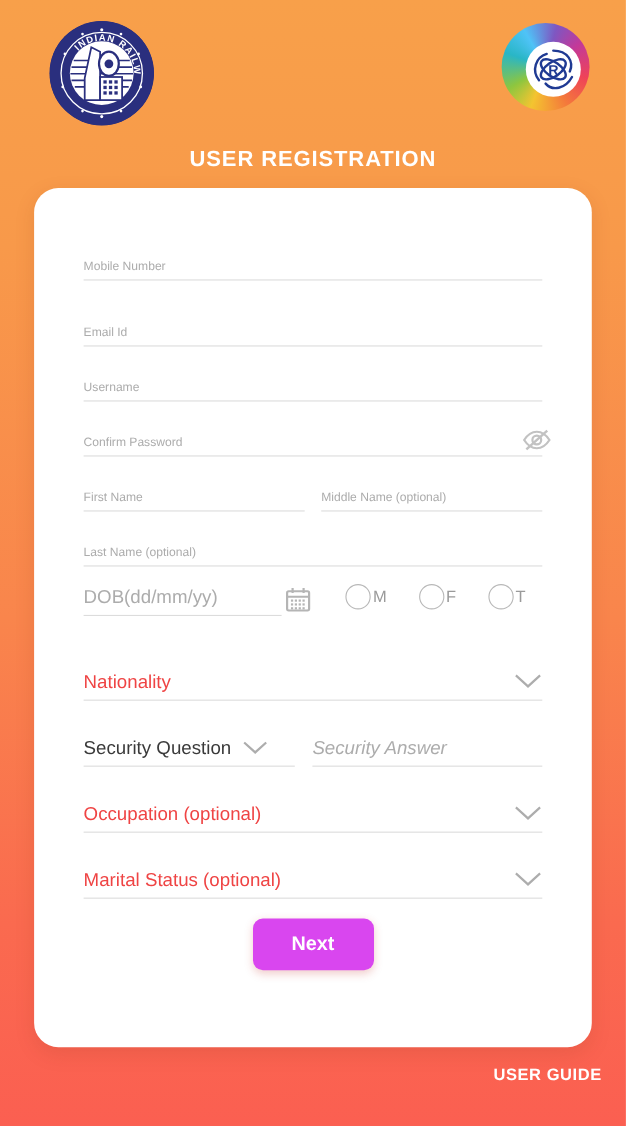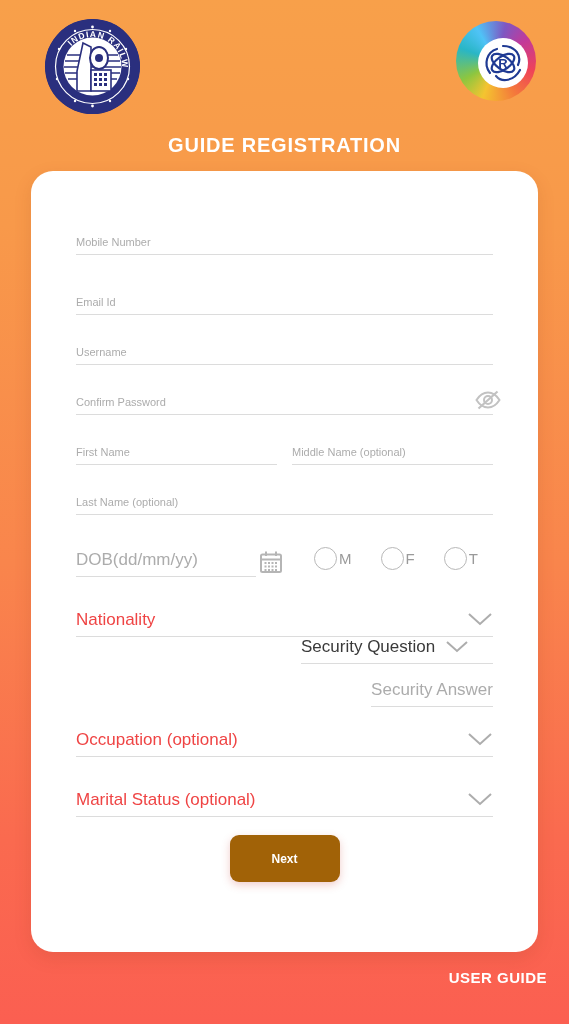--- a/index.html
+++ b/index.html
@@ -118,21 +118,21 @@
   .icon-chev-inline {
     position: relative;
     width: 24px; height: 13px;
     margin-left: 10px;
     margin-bottom: 4px;
   }
 
   
   .dob-row {
     display: flex;
-    align-items: flex-end;
+    align-items: center;
     height: 62px;
   }
   .dob-field {
     position: relative;
     width: 180px;
     border-bottom: 1px solid #DCDCDC;
     padding-bottom: 6px;
     display: flex;
     align-items: flex-end;
   }
@@ -160,58 +160,58 @@
     font-size: 15px;
     color: #9A9A9A;
   }
 
   
   .sec-row {
     display: flex;
     align-items: flex-end;
     height: 60px;
     gap: 16px;
-    flex-direction: column;
   }
   .sec-q {
     position: relative;
     width: 192px;
     border-bottom: 1px solid #DCDCDC;
     padding-bottom: 6px;
     display: flex;
     align-items: flex-end;
   }
   .sec-q .val { font-size: 17px; color: #3A3A3A; }
   .sec-a {
     position: relative;
     flex: 1;
     border-bottom: 1px solid #DCDCDC;
     padding-bottom: 6px;
+    font-style: italic;
   }
   .sec-a .ph { font-size: 17px; color: #ACACAC; }
 
   .select-field {
     position: relative;
     height: 60px;
     border-bottom: 1px solid #DCDCDC;
     display: flex;
     align-items: flex-end;
     padding-bottom: 6px;
   }
   .select-field .val { font-size: 17px; color: #ef4444; }
 
   .btn-row {
     display: flex;
     justify-content: center;
     margin-top: 18px;
   }
   .next-btn {
-    background: #a16207;
+    background: #d946ef;
     color: #FFFFFF;
-    font-size: 12px;
+    font-size: 18px;
     font-weight: bold;
     border: none;
     border-radius: 9px;
     width: 110px;
     height: 47px;
     cursor: pointer;
     box-shadow: 0 3px 8px rgba(200, 60, 50, 0.25);
     font-family: "Liberation Sans", sans-serif;
   }
 
@@ -289,21 +289,21 @@
         <path d="M 25,8 C 38,8 44,18 40,27"></path>
         <path d="M 42,32 C 36,43 24,45 18,38"></path>
         <path d="M 12,35 C 5,26 9,14 19,11"></path>
         <ellipse cx="25" cy="25" rx="13" ry="6.5" transform="rotate(35 25 25)"></ellipse>
         <ellipse cx="25" cy="25" rx="13" ry="6.5" transform="rotate(-35 25 25)"></ellipse>
       </g>
       <text x="25" y="30" text-anchor="middle" font-size="13" font-weight="bold" fill="#1F3A93" font-family="Liberation Sans, sans-serif">R</text>
     </svg>
   </div>
 
-  <div class="page-title">GUIDE REGISTRATION</div>
+  <div class="page-title">USER REGISTRATION</div>
 </div>
 
 <div class="card">
 
   <div class="field">
     <span class="ph">Mobile Number</span>
   </div>
 
   <div class="field">
     <span class="ph">Email Id</span>

